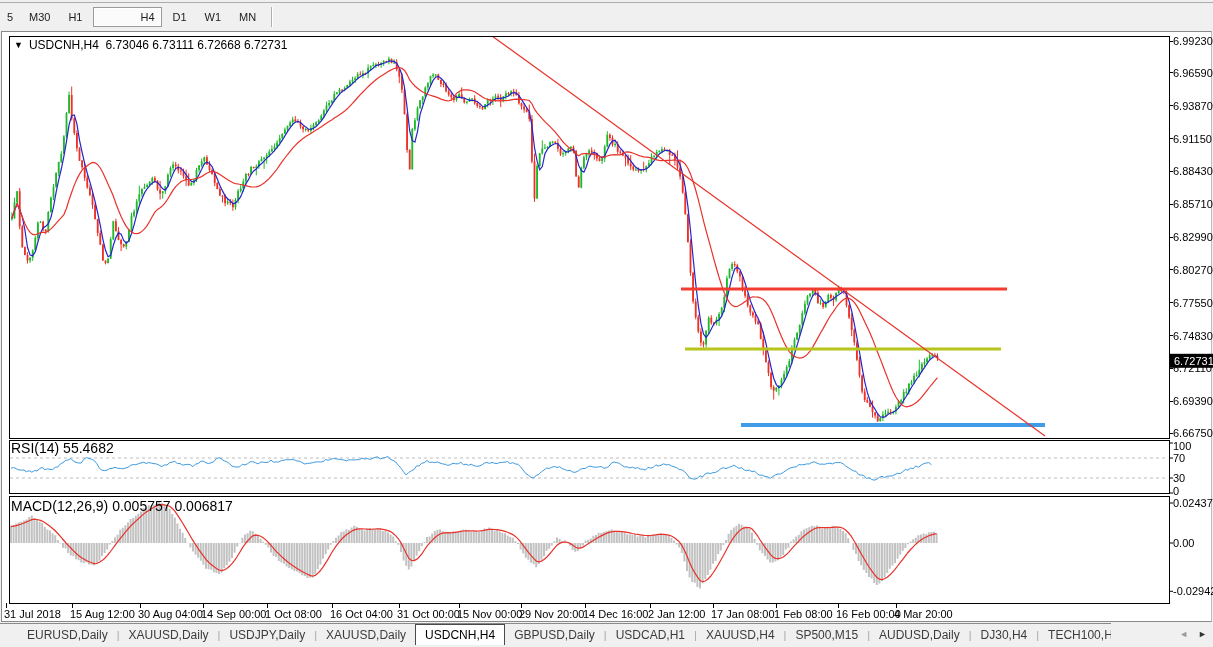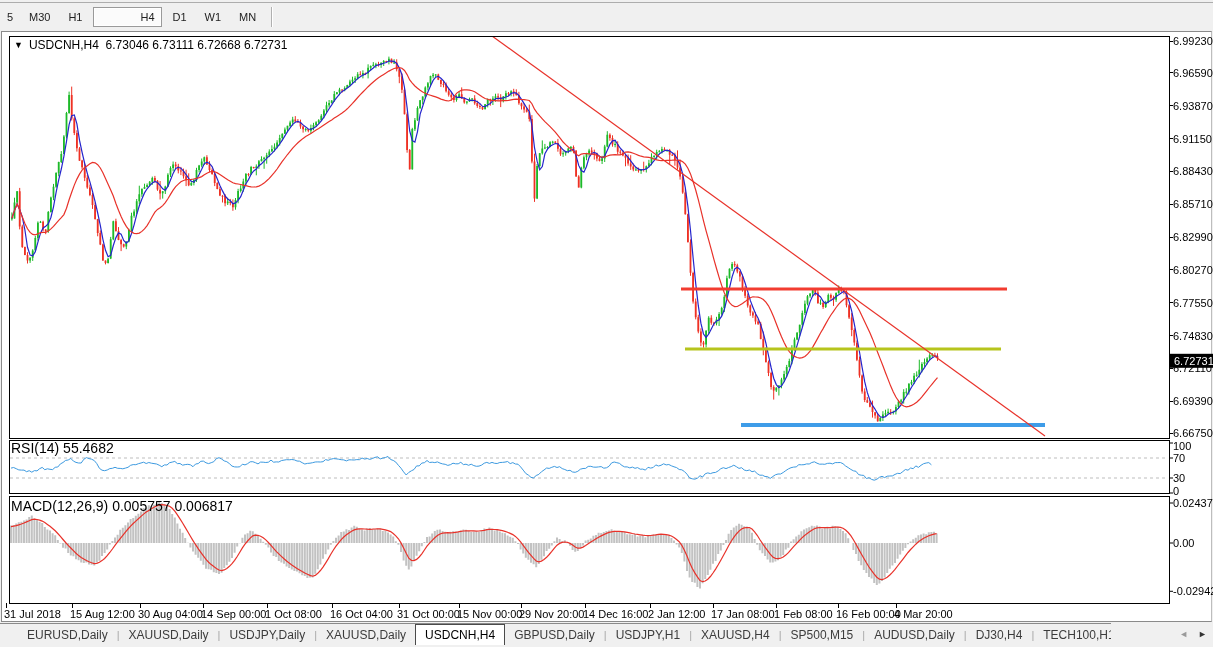--- a/index.html
+++ b/index.html
@@ -191,21 +191,21 @@
       <div class="tab">EURUSD,Daily</div>
       <div class="tab-sep">|</div>
       <div class="tab">XAUUSD,Daily</div>
       <div class="tab-sep">|</div>
       <div class="tab">USDJPY,Daily</div>
       <div class="tab-sep">|</div>
       <div class="tab">XAUUSD,Daily</div>
       <div class="tab active">USDCNH,H4</div>
       <div class="tab">GBPUSD,Daily</div>
       <div class="tab-sep">|</div>
-      <div class="tab">USDJPY,H1</div>
+      <div class="tab">USDCAD,H1</div>
       <div class="tab-sep">|</div>
       <div class="tab">XAUUSD,H4</div>
       <div class="tab-sep">|</div>
       <div class="tab">SP500,M15</div>
       <div class="tab-sep">|</div>
       <div class="tab">AUDUSD,Daily</div>
       <div class="tab-sep">|</div>
       <div class="tab">DJ30,H4</div>
       <div class="tab-sep">|</div>
       <div class="tab">TECH100,H1</div>

